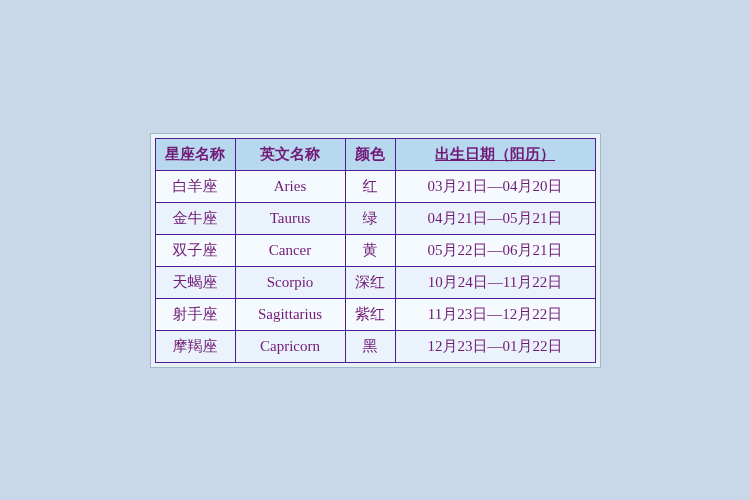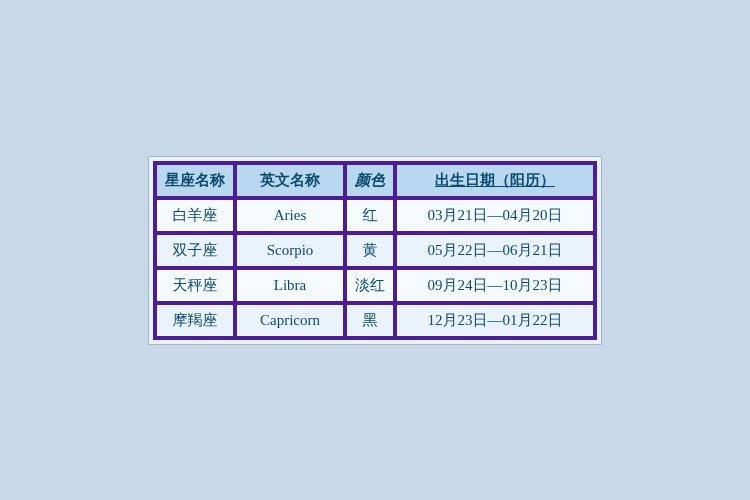--- a/index.html
+++ b/index.html
@@ -23,45 +23,45 @@
       border: 1px solid #a0b8c8;
       padding: 4px;
     }
 
     table {
       border-collapse: collapse;
       background-color: #f0f6fc;
     }
 
     th, td {
-      border: 4px solid #4c1d95;
+      border: 1px solid #4c1d95;
       padding: 6px 4px;
       text-align: center;
       font-size: 15px;
-      color: #0c4a6e;
+      color: #701a75;
       white-space: nowrap;
     }
 
     thead th {
       background-color: #b8d8f0;
       font-weight: bold;
       font-size: 15px;
     }
 
     tbody tr {
       background-color: #f5faff;
     }
 
     tbody tr:nth-child(even) {
       background-color: #eaf3fb;
     }
 
     .col-chinese { min-width: 80px; }
     .col-english { min-width: 110px; }
-    .col-color   { min-width: 50px; font-style: italic; }
+    .col-color   { min-width: 50px; }
     .col-date    { min-width: 200px; text-decoration: underline; }
   </style>
 </head>
 <body>
 
 <div class="table-container">
   <table>
     <thead>
       <tr>
         <th class="col-chinese">星座名称</th>
@@ -71,30 +71,42 @@
       </tr>
     </thead>
     <tbody id="table-body">
     <tr>
           <td>白羊座</td>
           <td>Aries</td>
           <td>红</td>
           <td>03月21日—04月20日</td>
         </tr>
         <tr>
+          <td>金牛座</td>
+          <td>Taurus</td>
+          <td>绿</td>
+          <td>04月21日—05月21日</td>
+        </tr>
+        <tr>
           <td>双子座</td>
-          <td>Scorpio</td>
+          <td>Cancer</td>
           <td>黄</td>
           <td>05月22日—06月21日</td>
         </tr>
         <tr>
-          <td>天秤座</td>
-          <td>Libra</td>
-          <td>淡红</td>
-          <td>09月24日—10月23日</td>
+          <td>天蝎座</td>
+          <td>Scorpio</td>
+          <td>深红</td>
+          <td>10月24日—11月22日</td>
+        </tr>
+        <tr>
+          <td>射手座</td>
+          <td>Sagittarius</td>
+          <td>紫红</td>
+          <td>11月23日—12月22日</td>
         </tr>
         <tr>
           <td>摩羯座</td>
           <td>Capricorn</td>
           <td>黑</td>
           <td>12月23日—01月22日</td>
         </tr>
       </tbody>
   </table>
 </div>

